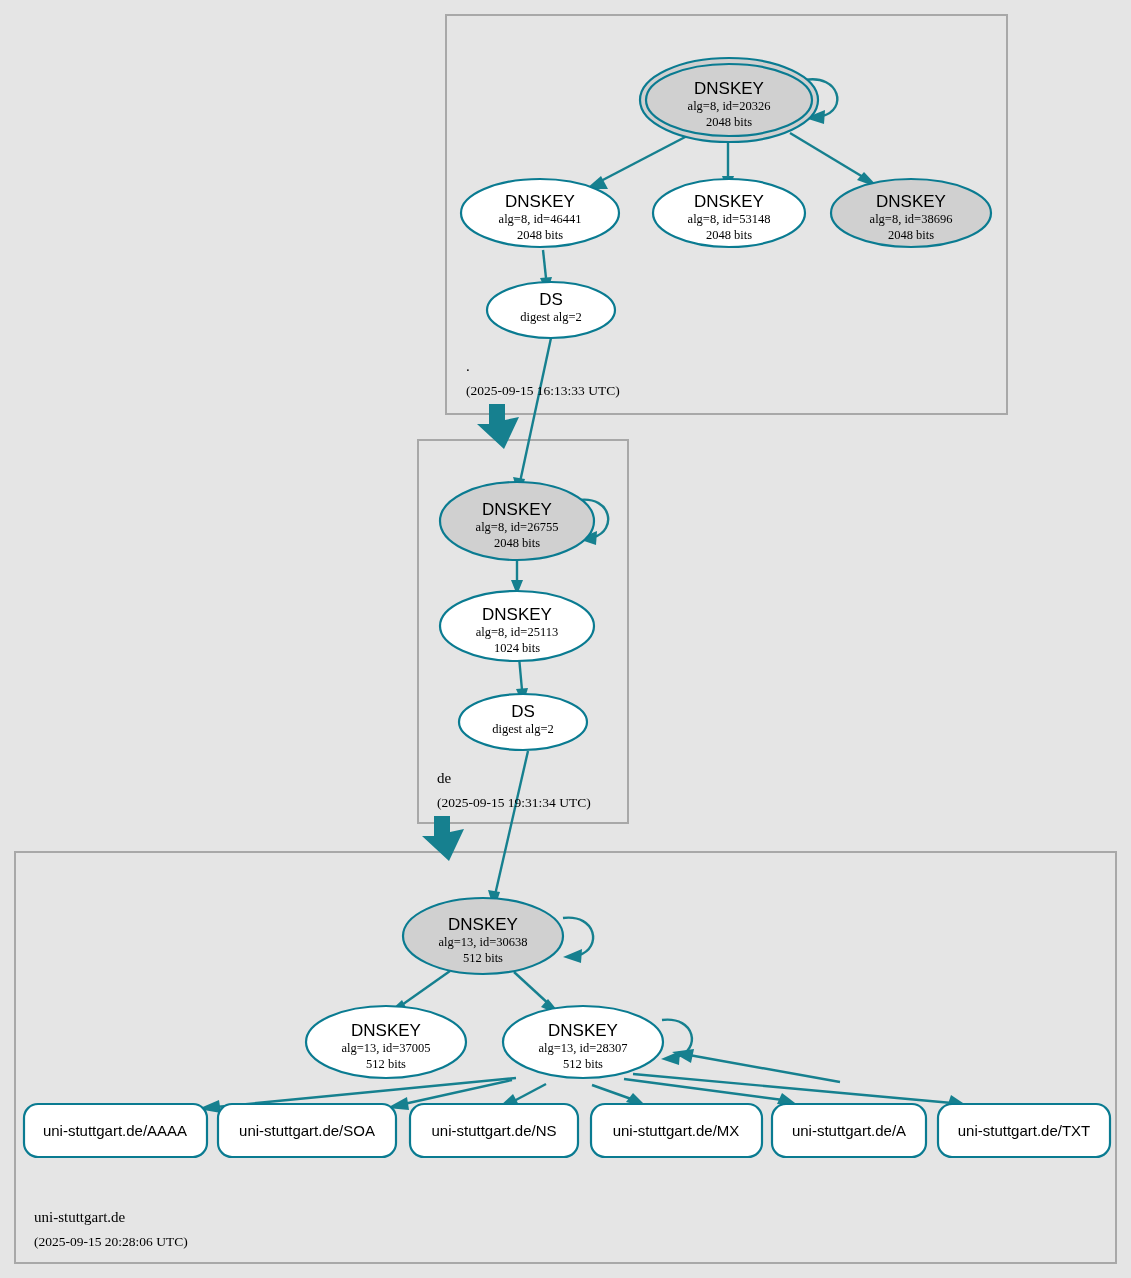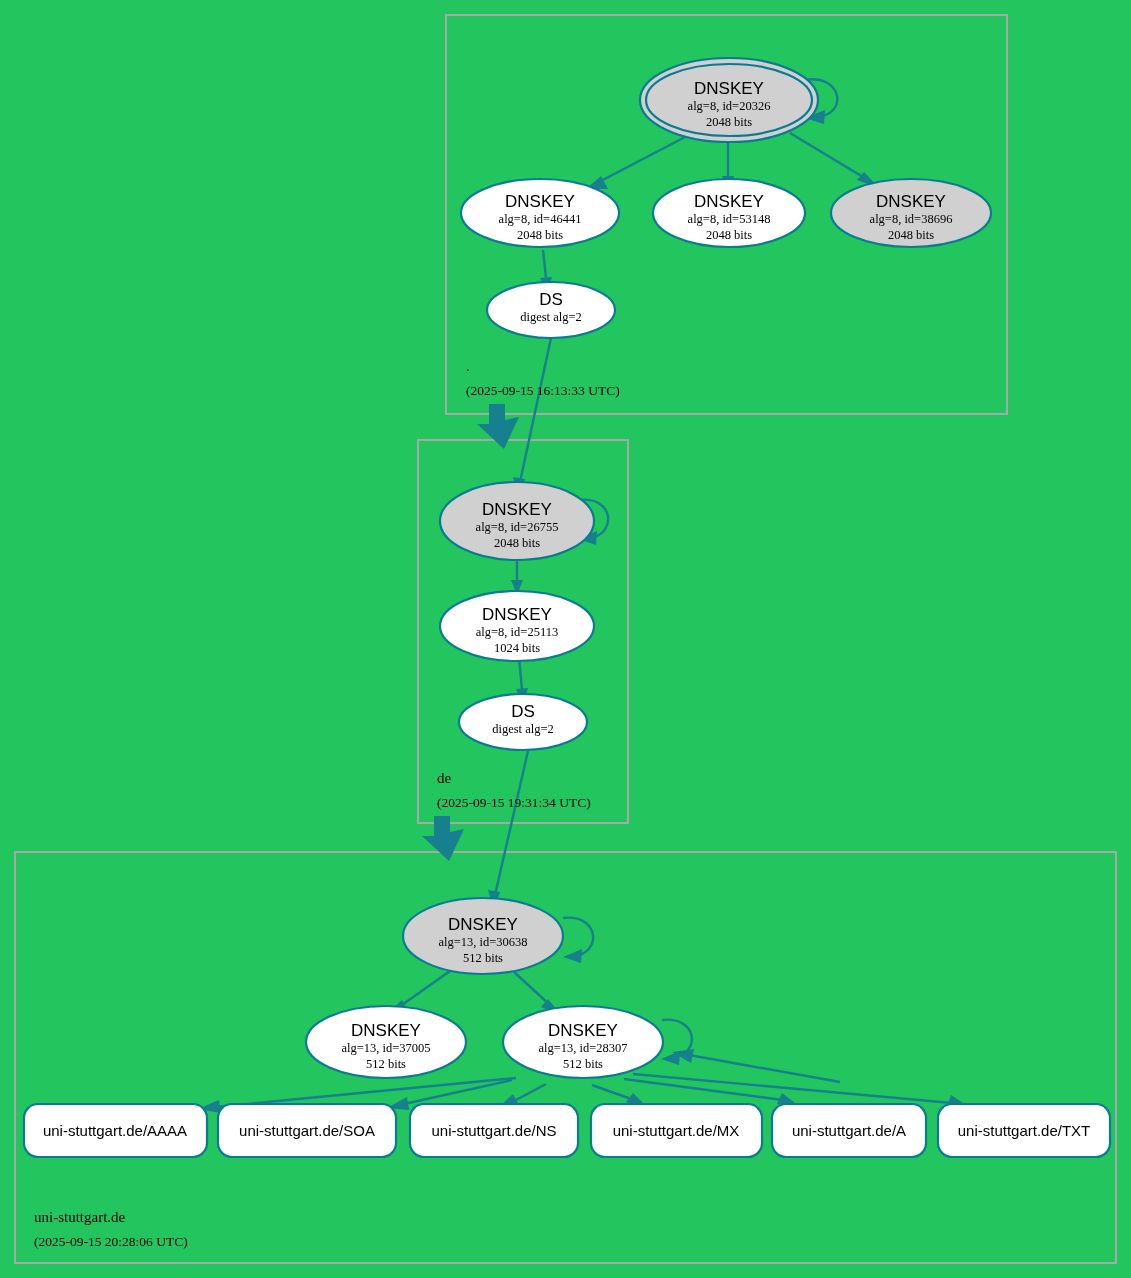--- a/index.html
+++ b/index.html
@@ -4,21 +4,21 @@
 <style>
   html, body {
     margin: 0;
     padding: 0;
     background: #ffffff;
   }
   #canvas {
     position: relative;
     width: 1131px;
     height: 1278px;
-    background: #22c55e;
+    background: #e5e5e5;
     font-family: "Liberation Sans", sans-serif;
     overflow: hidden;
   }
   svg#graph {
     position: absolute;
     left: 0;
     top: 0;
     width: 1131px;
     height: 1278px;
   }

